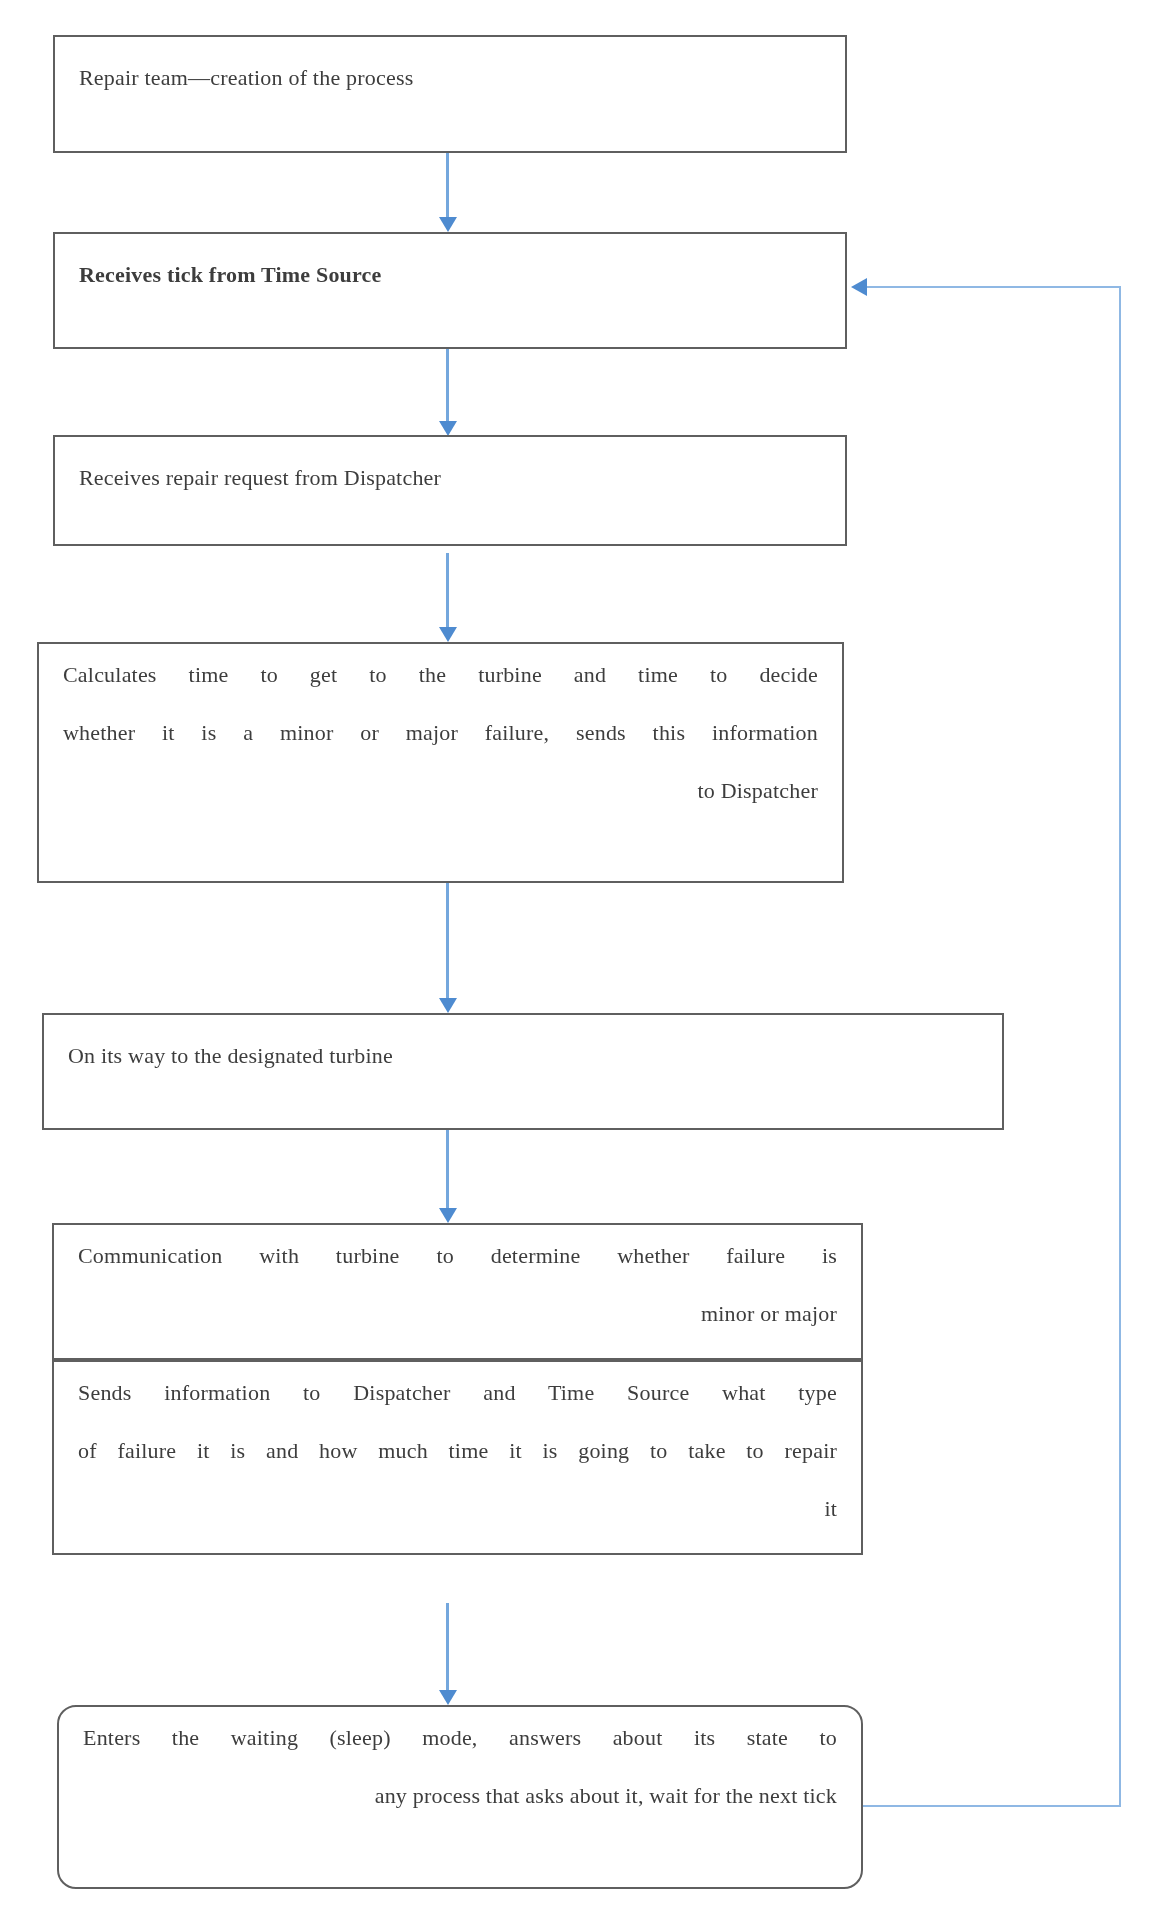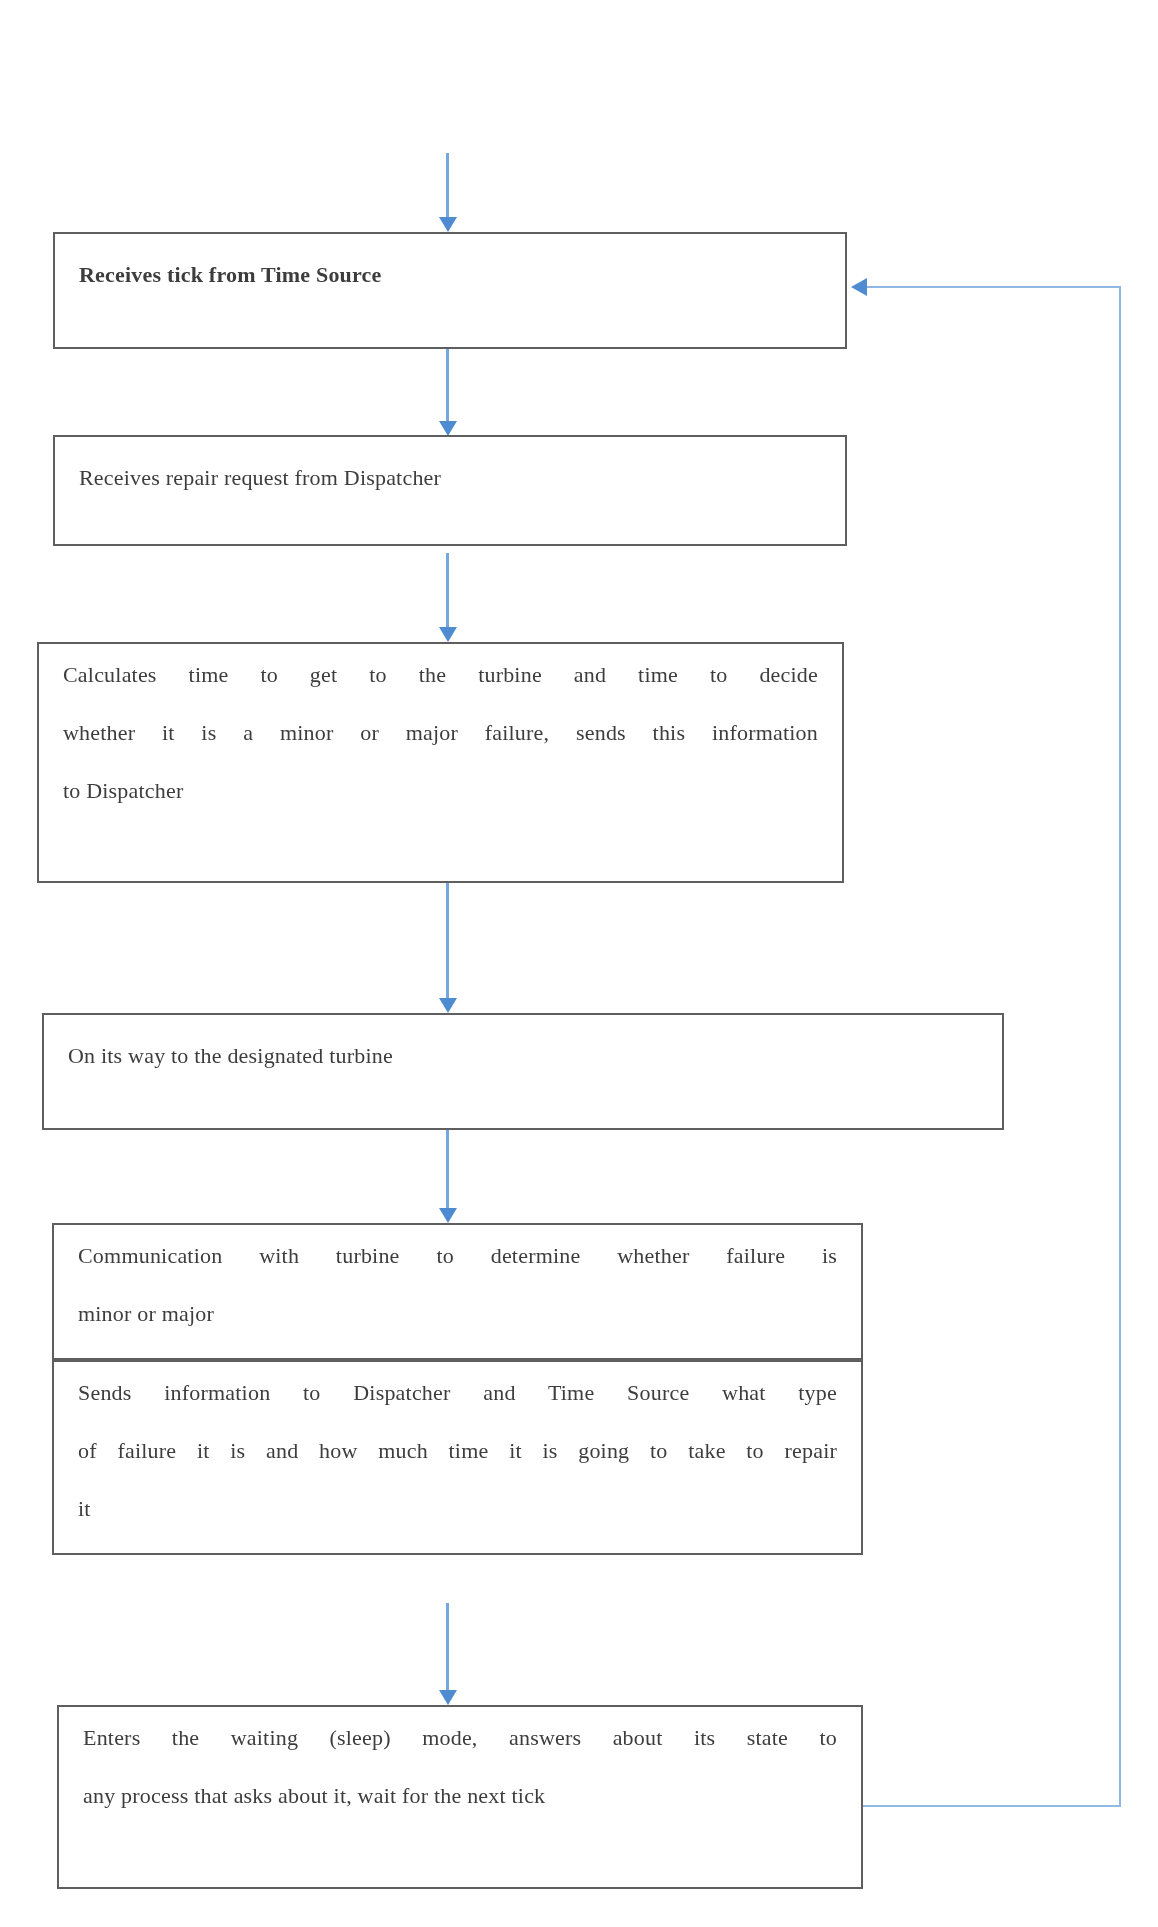--- a/index.html
+++ b/index.html
@@ -23,20 +23,21 @@
   .box.multi  { padding-top:2px; }
   .bline {
     font-size:22px;
     line-height:34px;
     white-space:nowrap;
     letter-spacing:0.2px;
   }
   .multi .bline {
     height:58px;
     line-height:58px;
+    text-align:right;
   }
   .bline.just {
     white-space:normal;
     text-align:justify;
     overflow:hidden;
   }
   .bline.just::after {
     content:"";
     display:inline-block;
     width:100%;
@@ -64,20 +65,23 @@
     border-top:9px solid transparent;
     border-bottom:9px solid transparent;
     border-right:16px solid #4e8bd0;
   }
 </style>
 </head>
 <body>
 
 <div class="canvas">
 
+  <div class="box single" style="left:53px; top:35px; width:794px; height:118px;">
+    <div class="bline">Repair team—creation of the process</div>
+  </div>
 
   <div class="aline" style="left:446px; top:153px; height:64px;"></div>
   <div class="ahead" style="left:439px; top:217px;"></div>
 
   <div class="box single" style="left:53px; top:232px; width:794px; height:117px;font-weight:bold;">
     <div class="bline">Receives tick from Time Source</div>
   </div>
 
   <div class="aline" style="left:446px; top:349px; height:72px;"></div>
   <div class="ahead" style="left:439px; top:421px;"></div>
@@ -115,21 +119,21 @@
 
   <div class="box multi" style="left:52px; top:1360px; width:811px; height:195px;">
     <div class="bline just">Sends information to Dispatcher and Time Source what type</div>
     <div class="bline just">of failure it is and how much time it is going to take to repair</div>
     <div class="bline">it</div>
   </div>
 
   <div class="aline" style="left:446px; top:1603px; height:87px;"></div>
   <div class="ahead" style="left:439px; top:1690px;"></div>
 
-  <div class="box multi" style="left:57px; top:1705px; width:806px; height:184px;">
+  <div class="box multi" style="left:57px; top:1705px; width:806px; height:184px;border-radius:19px;">
     <div class="bline just">Enters the waiting (sleep) mode, answers about its state to</div>
     <div class="bline">any process that asks about it, wait for the next tick</div>
   </div>
 
   <div class="lseg" style="left:863px; top:1805px; width:258px; height:2px;"></div>
   <div class="lseg" style="left:1119px; top:286px; width:2px; height:1521px;"></div>
   <div class="lseg" style="left:867px; top:286px; width:254px; height:2px;"></div>
   <div class="lhead" style="left:851px; top:278px;"></div>
 
 </div>

